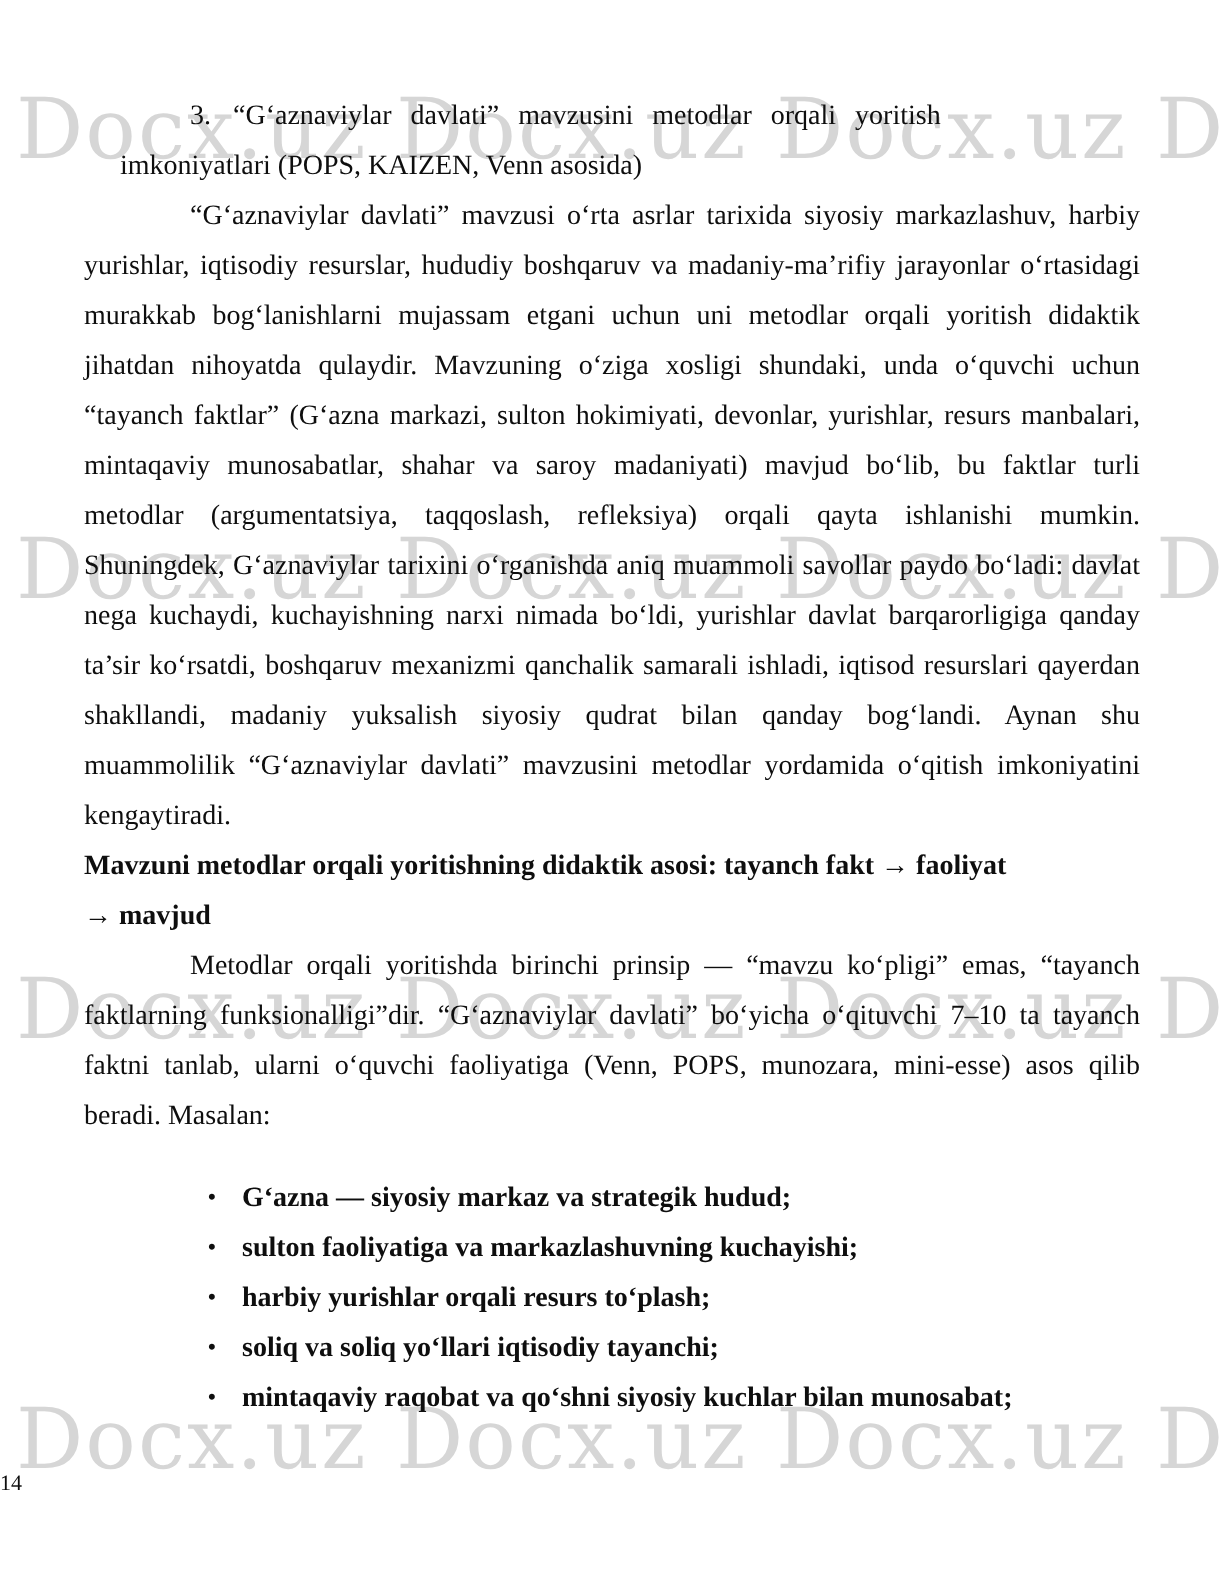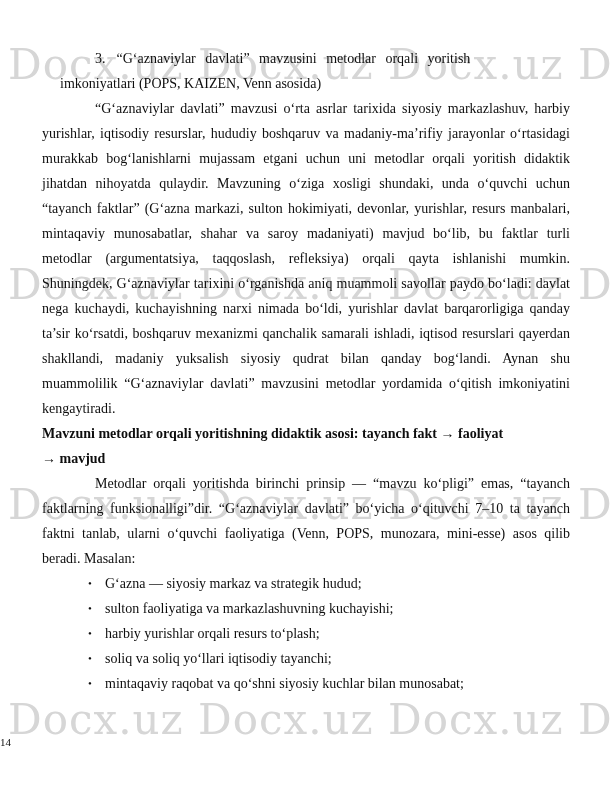--- a/index.html
+++ b/index.html
@@ -34,21 +34,21 @@
   .h1-line2 { }
   .para {
     font-size:14px; line-height:25px;
     text-align: justify;
     text-indent: 53px;
     margin:0;
   }
   .h2 { font-weight:bold; font-size:14px; line-height:25px; margin:0;font-family:Liberation Serif, serif; }
   .h2-line1 { white-space:nowrap; }
   .h2-line2 { }
-  ul.facts { list-style:none; margin:0; padding:0 0 0 46px; }
+  ul.facts { list-style:none; margin:16px; padding:0 0 0 46px;font-weight:bold; }
   ul.facts li { font-size:14px; line-height:24px; }
   .dot { display:inline-block; width:17px; font-size:11px; vertical-align:1px; }
   .page-number {
     position:absolute; z-index:1;
     left:0; right:6px; top:736px;
     text-align:left;
     font-size:11px;
   }
 </style>
 </head>

